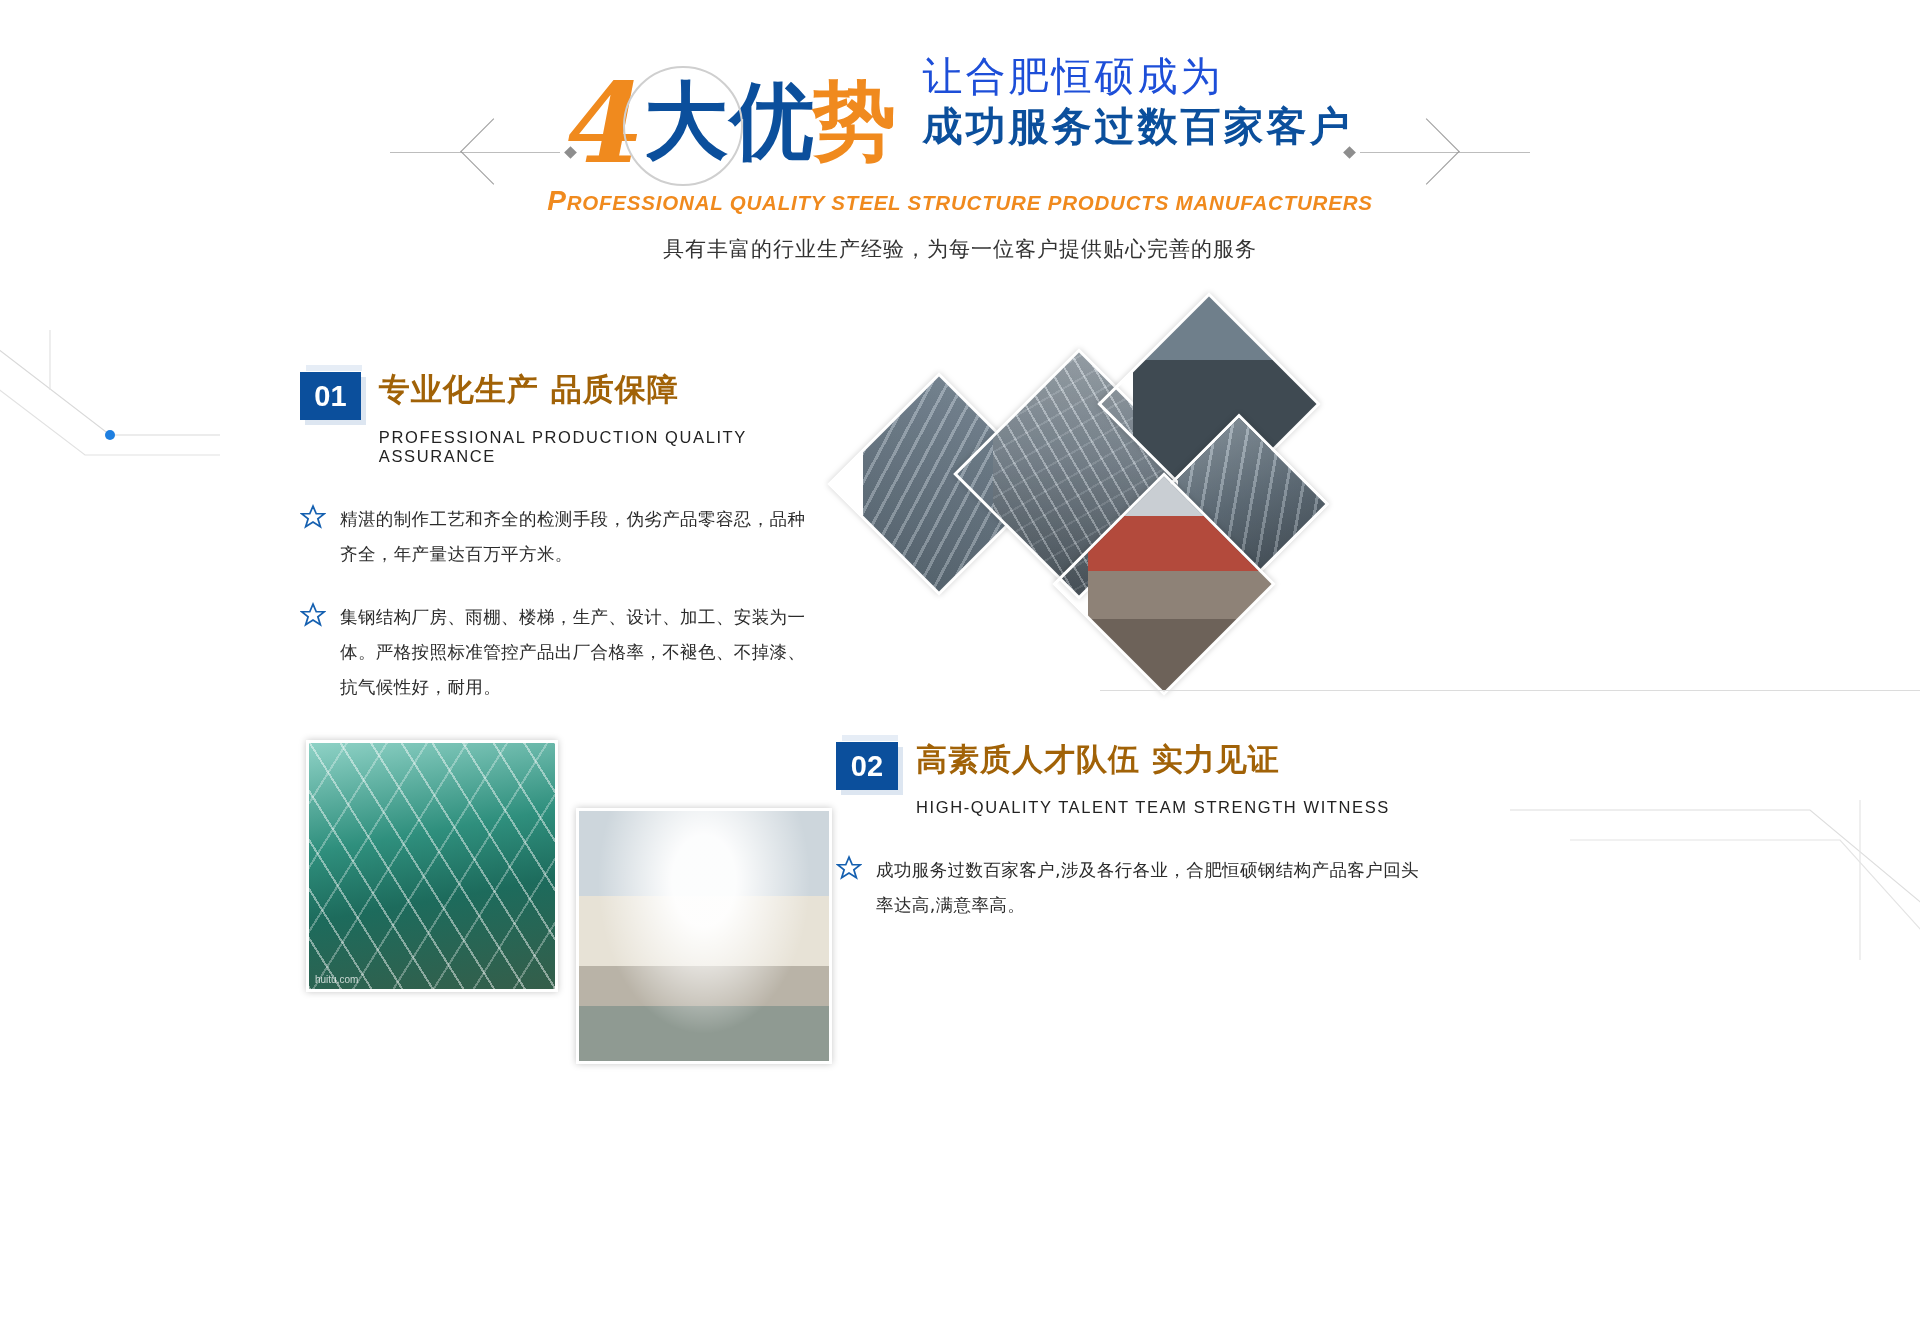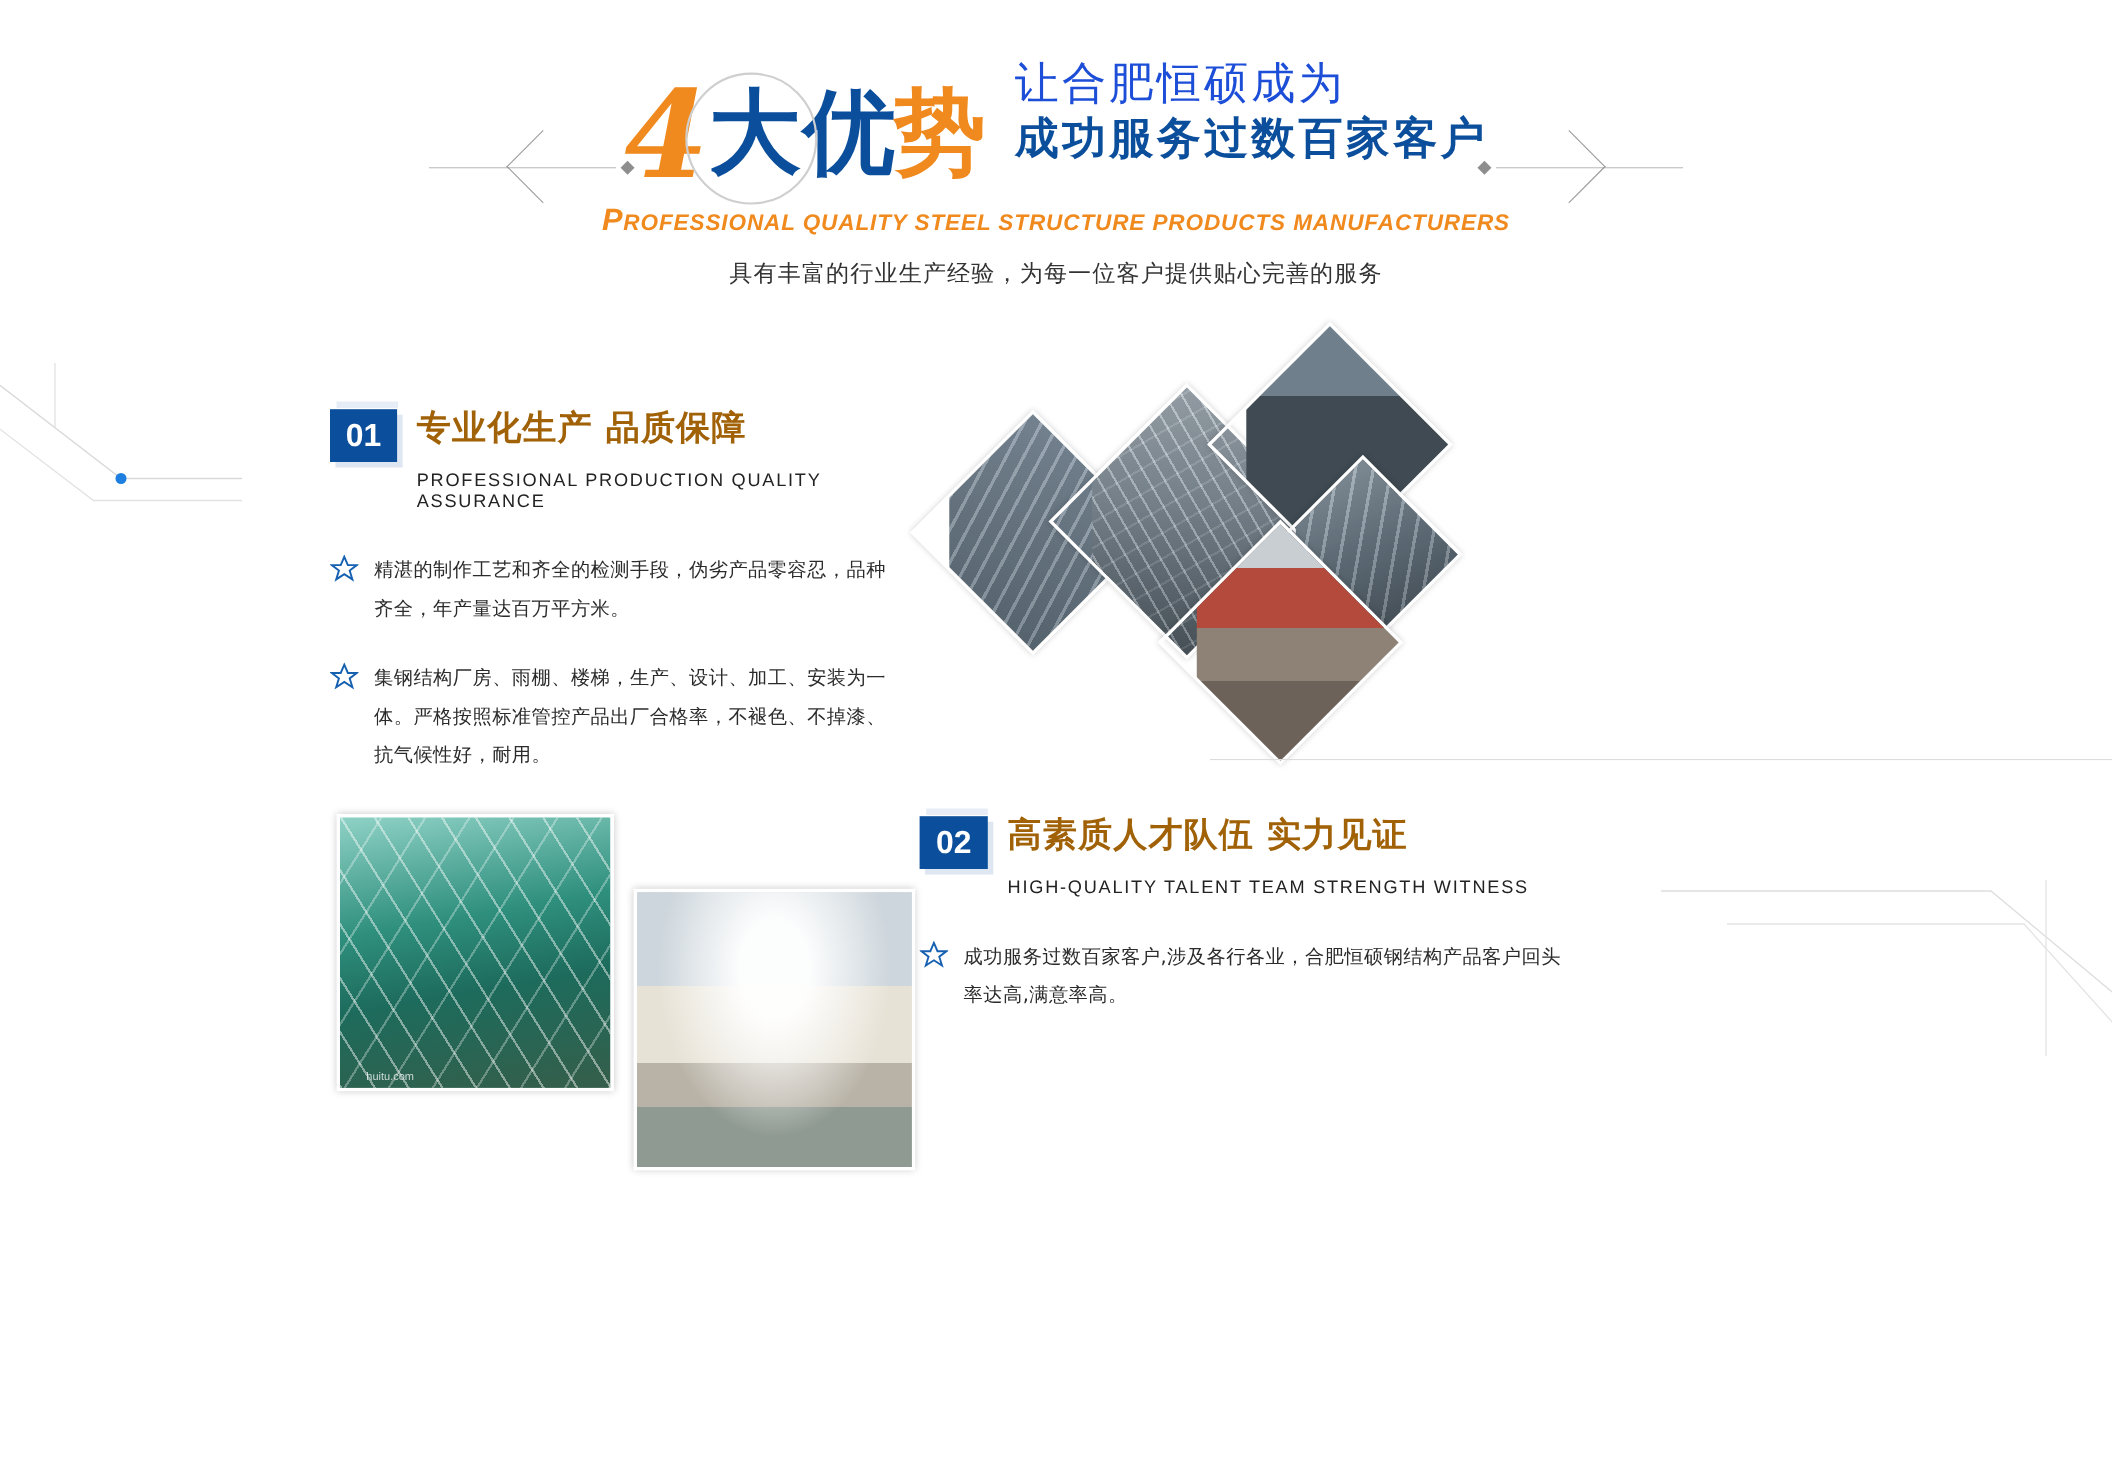--- a/index.html
+++ b/index.html
@@ -310,21 +310,21 @@
   }
   .ph-glass {
     background:
       repeating-linear-gradient(58deg, rgba(255,255,255,0.45) 0 2px, rgba(0,0,0,0) 2px 26px),
       repeating-linear-gradient(-58deg, rgba(255,255,255,0.30) 0 2px, rgba(0,0,0,0) 2px 34px),
       linear-gradient(170deg, #8fd2c6 0%, #2f8f7d 38%, #1d6b5c 62%, #355e4a 100%);
       position: relative;
   }
   .watermark {
     position: absolute;
-    left: 24px;
+    left: 6px;
     bottom: 4px;
     font-family: "Liberation Sans", sans-serif;
     font-size: 10px;
     color: rgba(255,255,255,0.75);
   }
   #photo-canopy {
     left: 576px;
     top: 808px;
     width: 250px;
     height: 250px;

